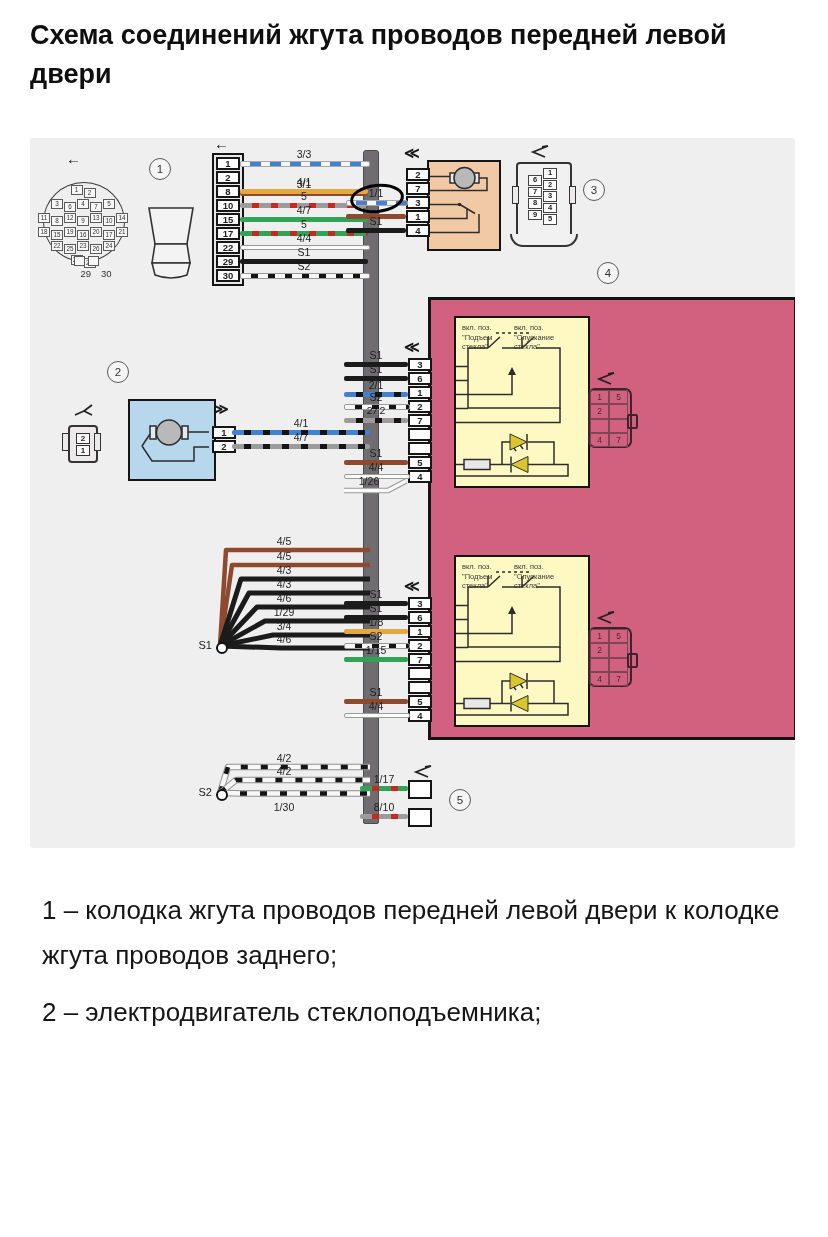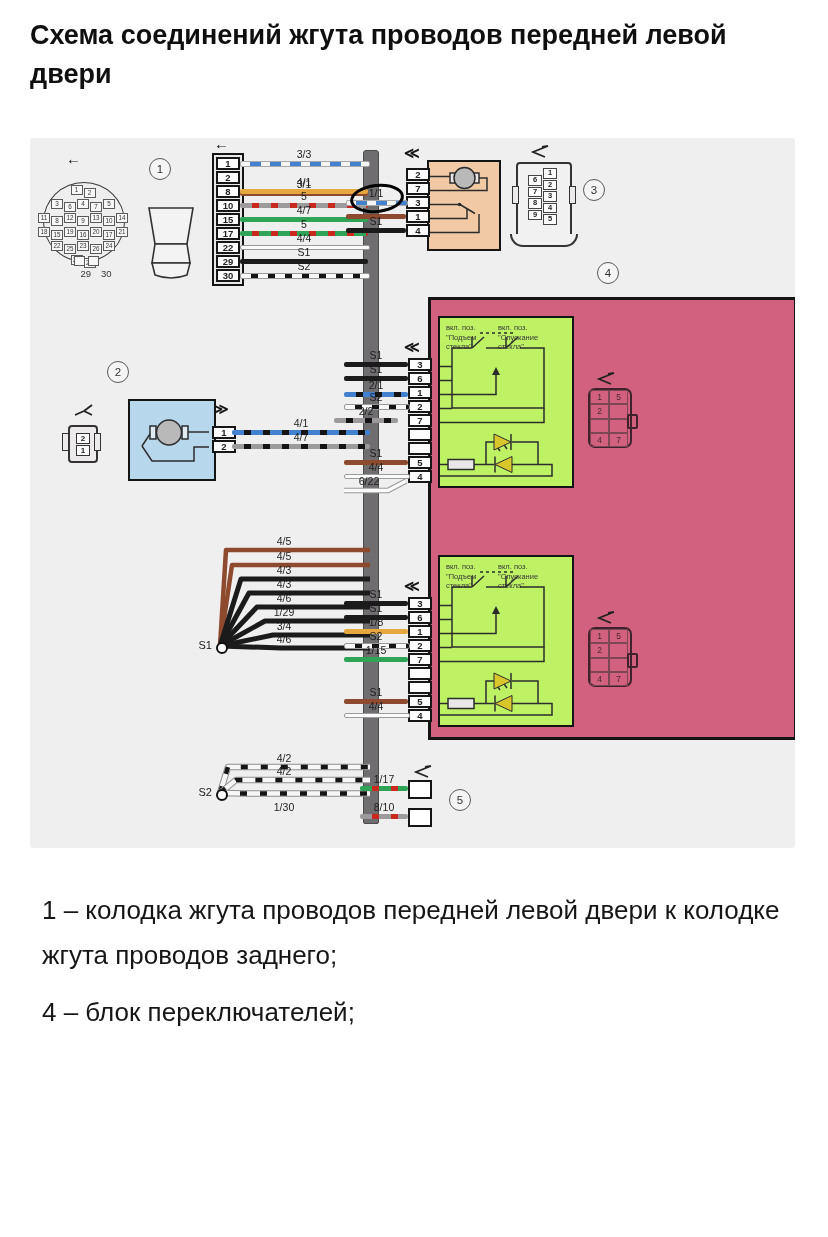--- a/index.html
+++ b/index.html
@@ -32,21 +32,21 @@
   .wl-greenred{height:5px;background:repeating-linear-gradient(90deg,#2fa356 0 12px,#c8281e 12px 19px)}
   .wl-whiteblack{height:4px;border:1px solid #999;background:repeating-linear-gradient(90deg,#f8f8f8 0 10px,#141414 10px 17px)}
   .wl-blueblack{height:5px;background:repeating-linear-gradient(90deg,#4181d0 0 12px,#141414 12px 19px)}
   .wl-grayblack{height:5px;background:repeating-linear-gradient(90deg,#9c9a9b 0 12px,#141414 12px 19px)}
   .annot{position:absolute;left:4px;top:-3px;width:48px;height:23px;border:3px solid #000;border-radius:50%;transform:rotate(-6deg);}
   
   #trunk{position:absolute;left:333px;top:12px;width:14px;height:672px;background:#6f6d70;border:1px solid #4c4b4d;border-radius:3px 3px 2px 2px;}
   #lockbox{position:absolute;left:397px;top:22px;width:70px;height:87px;background:#f1c9a4;border:2.5px solid #141414;}
   #motorbox{position:absolute;left:98px;top:261px;width:84px;height:78px;background:#b7d7ec;border:2.5px solid #141414;}
   #pinkbox{position:absolute;left:398px;top:159px;width:363px;height:437px;background:#d2617f;border:3px solid #141414;}
-  .innerbox{position:absolute;left:408px;width:132px;height:168px;background:#bef264;border:2.5px solid #141414;}
+  .innerbox{position:absolute;left:424px;width:132px;height:168px;background:#fef9c3;border:2.5px solid #141414;}
   .cap{position:absolute;top:5px;font-size:7.5px;line-height:9.5px;color:#3a3a3a;}
   
   .face{position:absolute;width:40px;height:56px;border:2px solid #40222e;border-radius:7px;}
   .facerow{display:flex;}
   .facecell{width:17px;height:12.2px;border:0.8px solid #7c4655;font-size:8.5px;line-height:12px;text-align:center;color:#4c2835;}
   .facetab{position:absolute;right:-8px;top:24px;width:7px;height:11px;border:2px solid #40222e;border-radius:2px;}
   
   #roundconn{position:absolute;left:13px;top:44px;width:80px;height:78px;border:1.8px solid #3a3a3a;border-radius:50%;}
   .rrow{display:flex;justify-content:center;gap:1px;}
   .rcell{width:10px;height:8px;border:1px solid #5a5a5a;background:#f7f7f7;font-size:6.3px;line-height:7.5px;text-align:center;color:#333;}
@@ -368,21 +368,21 @@
       <div class="wline wl-black"></div>
     </div>
     <div class="wire" style="left: 314px; top: 241px; width: 64px;">
       <div class="wlabel">2/1</div>
       <div class="wline wl-blueblack"></div>
     </div>
     <div class="wire" style="left: 314px; top: 252.5px; width: 64px;">
       <div class="wlabel">S2</div>
       <div class="wline wl-whiteblack"></div>
     </div>
-    <div class="wire" style="left: 304px; top: 266.5px; width: 64px;">
+    <div class="wire" style="left: 314px; top: 266.5px; width: 64px; font-family: Liberation Mono, monospace;">
       <div class="wlabel">2/2</div>
       <div class="wline wl-grayblack"></div>
     </div>
     <div class="wire" style="left: 314px; top: 308.5px; width: 64px;">
       <div class="wlabel">S1</div>
       <div class="wline wl-brown"></div>
     </div>
     <div class="wire" style="left: 314px; top: 322.5px; width: 64px;">
       <div class="wlabel">4/4</div>
       <div class="wline wl-white"></div>
@@ -513,32 +513,32 @@
     <div class="blabel" style="left: 226px; top: 468px;">1/29</div>
     <div class="blabel" style="left: 226px; top: 482px;">3/4</div>
     <div class="blabel" style="left: 226px; top: 495px;">4/6</div>
     <div class="splice" style="left: 186px; top: 504px;"></div>
     <div class="splabel" style="left: 156px; top: 501px;">S1</div>
     <div class="blabel" style="left: 226px; top: 614px;">4/2</div>
     <div class="blabel" style="left: 226px; top: 627px;">4/2</div>
     <div class="blabel" style="left: 226px; top: 663px;">1/30</div>
     <div class="splice" style="left: 186px; top: 651px;"></div>
     <div class="splabel" style="left: 156px; top: 648px;">S2</div>
-    <div class="blabel" style="left: 316px; top: 337px; width: 46px;">6/22</div>
+    <div class="blabel" style="left: 316px; top: 337px; width: 46px;">1/26</div>
     <div class="wire" style="left: 330px; top: 635px; width: 48px;">
       <div class="wlabel">1/17</div>
       <div class="wline wl-greenred"></div>
     </div>
     <div style="position: absolute; left: 378px; top: 642px; width: 20px; height: 15px; border: 2.5px solid rgb(20, 20, 20); background: rgb(255, 255, 255);"></div>
     <div class="wire" style="left: 330px; top: 662.5px; width: 48px;">
       <div class="wlabel">8/10</div>
       <div class="wline wl-grayred"></div>
     </div>
     <div style="position: absolute; left: 378px; top: 669.5px; width: 20px; height: 15px; border: 2.5px solid rgb(20, 20, 20); background: rgb(255, 255, 255);"></div>
     <svg width="22" height="15" style="position: absolute; left: 381px; top: 626px;">
       <path d="M20 2 L5 8 L17 13 M20 2 L14 3" fill="none" stroke="#222" stroke-width="1.8"></path>
     </svg>
   </section>
 
 <section id="legend">
     <p>1 – колодка жгута проводов передней левой двери к колодке жгута проводов заднего;</p>
-    <p>4 – блок переключателей;</p>
+    <p>2 – электродвигатель стеклоподъемника;</p>
   </section>
 
 </body></html>

